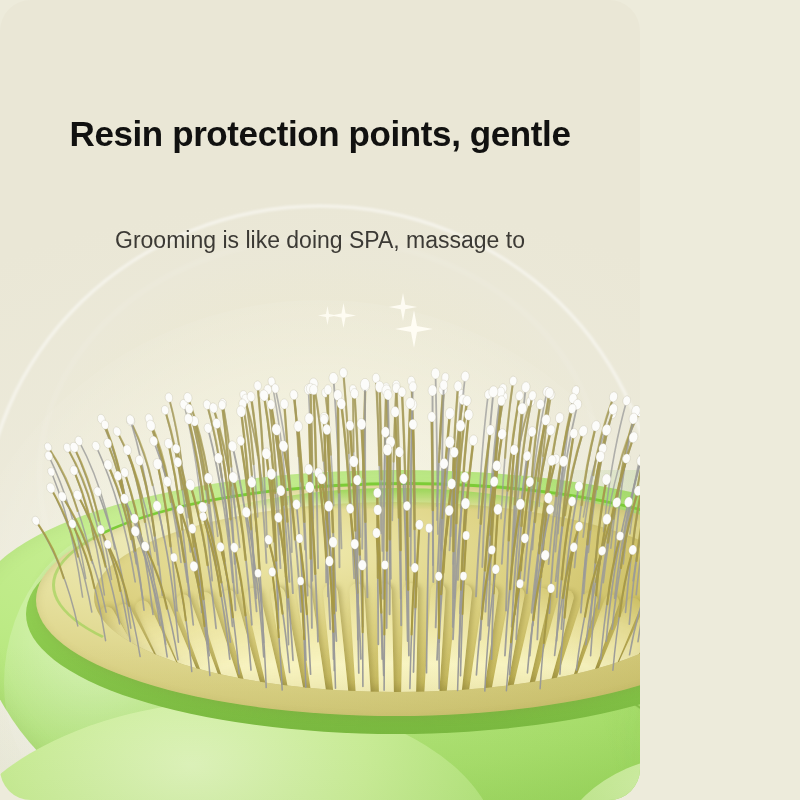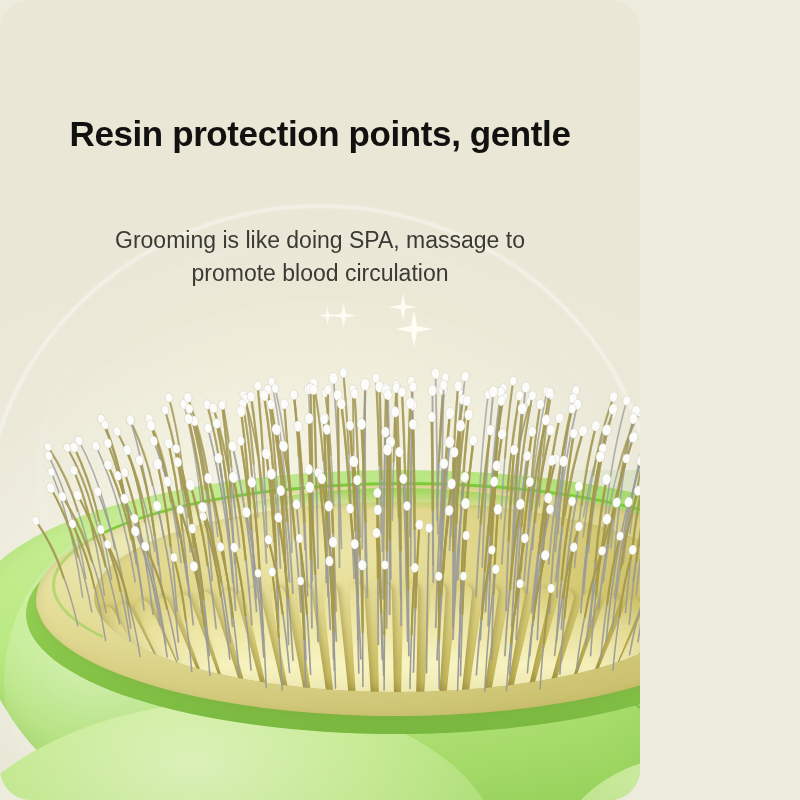--- a/index.html
+++ b/index.html
@@ -185,21 +185,20 @@
   <div class="halo"></div>
   <div class="halo-ring"></div>
   <div class="halo-ring2"></div>
 
   <div class="title">
     <span>Resin protection points, gentle</span>
   </div>
 
   <div class="subtitle">
     <span>Grooming is like doing SPA, massage to</span>
-    <span class="l2">promote blood circulation</span>
   </div>
 
   <div id="product">
     <div class="body-green"></div>
     <div class="body-hi-l"></div>
     <div class="body-shade-r"></div>
     <div class="body-lobe"></div>
     <div class="body-lobe2"></div>
     <div class="body-seam"></div>
 

